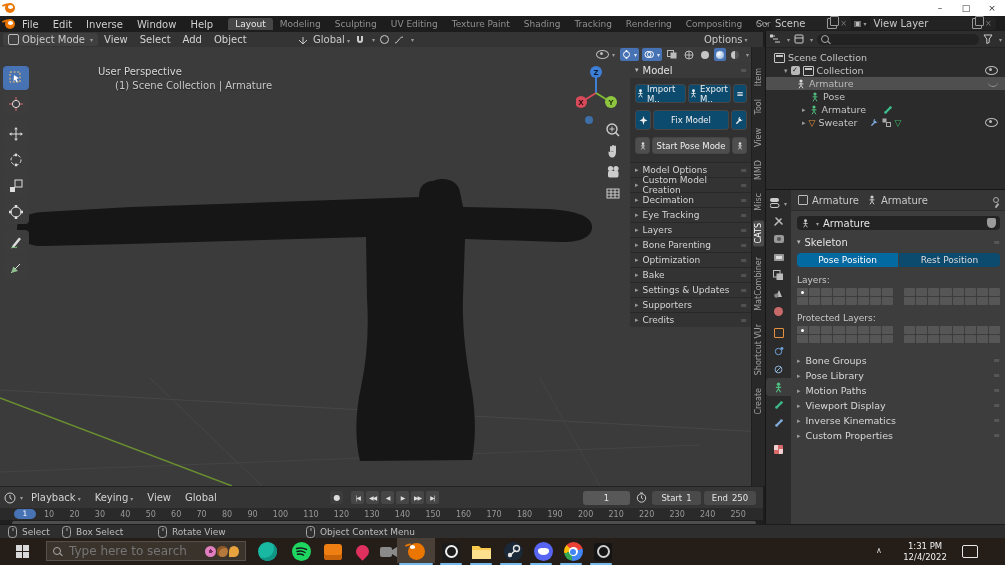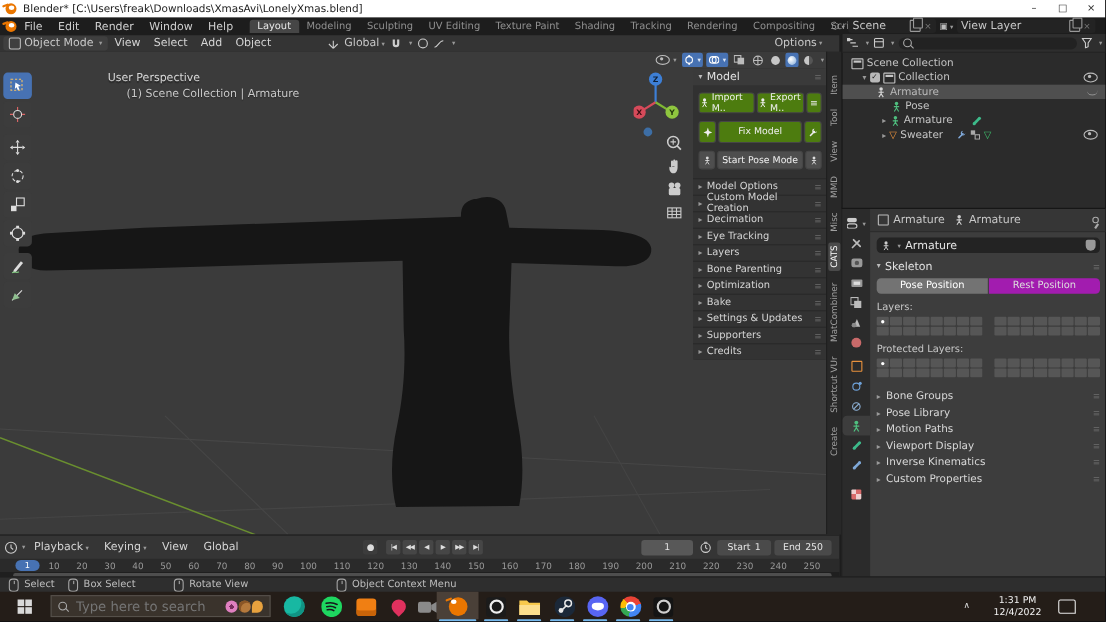--- a/index.html
+++ b/index.html
@@ -39,21 +39,21 @@
   .h2i{height:13px;display:flex;align-items:center;gap:1px;padding:0 2px;border-radius:2px;}
   .h2i.on{background:#4772b3;}
   .sph{width:9px;height:9px;border-radius:50%;}
   .eye{width:11px;height:7px;border:1px solid #bbb;border-radius:50%;position:relative;flex:none;}
   .eye::after{content:"";position:absolute;width:3px;height:3px;border-radius:50%;background:#bbb;left:3px;top:1px;}
   .eyeclosed{width:10px;height:5px;border-bottom:1.5px solid #999;border-radius:0 0 8px 8px;}
   
   #sidebar{left:630px;top:62px;width:122px;background:rgba(40,40,40,.96);border-radius:3px;}
   .pnlhdr{height:16px;display:flex;align-items:center;background:#3a3a3a;padding:0 5px;gap:4px;color:#e2e2e2;}
   .pnlrow{height:14px;display:flex;align-items:center;background:#333333;padding:0 5px;gap:4px;color:#d5d5d5;margin-top:1px;font-size:9px;}
-  .cbtn{background:#4d7c0f;border:1px solid #464646;border-radius:3px;color:#efefef;display:flex;align-items:center;justify-content:center;gap:2px;font-size:8.5px;height:17px;}
+  .cbtn{background:#0c4a6e;border:1px solid #464646;border-radius:3px;color:#efefef;display:flex;align-items:center;justify-content:center;gap:2px;font-size:8.5px;height:17px;}
   .sf{flex:none;}
   
   #vtabs{left:751px;top:47px;width:14px;height:439px;background:#282828;display:flex;flex-direction:column;align-items:center;padding-top:18px;gap:7px;box-sizing:border-box;border-left:1px solid #1f1f1f;}
   .vtab{writing-mode:vertical-rl;transform:rotate(180deg);font-size:8px;color:#a0a0a0;padding:3px 1px;border-radius:2px;}
   .vtab.active{background:#4a4a4a;color:#fff;}
   
   #outliner{left:765px;top:31px;width:240px;height:158px;background:#2b2b2b;border-left:1px solid #161616;}
   #outhdr{height:16px;background:#2e2e2e;display:flex;align-items:center;padding:0 4px;gap:4px;border-bottom:1px solid #242424;}
   .srch{flex:1;height:11px;background:#222;border-radius:6px;display:flex;align-items:center;padding:0 4px;gap:3px;}
   .mag{width:6px;height:6px;border:1.2px solid #aaa;border-radius:50%;position:relative;flex:none;}
@@ -97,33 +97,32 @@
   .winlogo div{background:#d9d9d9;}
   svg{display:block;}
 </style>
 </head>
 <body>
 
 <div id="app">
 
   <div class="abs flex" id="titlebar">
     <div class="blogo" style="margin:0 6px 0 5px;"></div>
-    <span style="font-size:9.5px;">Blender* [C:\Users\freak\Downloads\XmasAvi\LonelyXmas.blend]</span>
     <div style="margin-left:auto;display:flex;">
       <div class="winbtn">–</div>
       <div class="winbtn">□</div>
       <div class="winbtn">×</div>
     </div>
   </div>
 
   <div class="abs flex" id="topbar">
     <div class="blogo" style="margin-left:5px;"></div>
     <span class="menu">File</span>
     <span class="menu">Edit</span>
-    <span class="menu">Render</span>
+    <span class="menu">Inverse</span>
     <span class="menu">Window</span>
     <span class="menu">Help</span>
     <div class="flex" style="margin-left:8px;">
       <span class="wtab active">Layout</span>
       <span class="wtab">Modeling</span>
       <span class="wtab">Sculpting</span>
       <span class="wtab">UV Editing</span>
       <span class="wtab">Texture Paint</span>
       <span class="wtab">Shading</span>
       <span class="wtab">Tracking</span>
@@ -637,22 +636,22 @@
         <span class="dd">▾</span>
         <span style="flex:1;color:#e5e5e5;">Armature</span>
         <div class="shield"></div>
       </div>
       <div class="flex" style="height:16px;margin-top:4px;gap:4px;">
         <span style="font-size:7px;color:#bbb;">▾</span>
         <span style="color:#e2e2e2;flex:1;">Skeleton</span>
         <span class="grip">≡</span>
       </div>
       <div class="flex" style="gap:1px;margin-top:3px;">
-        <div class="seg" style="background:#737373;color:#fff;border-radius:4px 0 0 4px;">Pose Position</div>
-        <div class="seg" style="background:#a21caf;color:#ddd;border-radius:0 4px 4px 0;">Rest Position</div>
+        <div class="seg" style="background:#0369a1;color:#fff;border-radius:4px 0 0 4px;">Pose Position</div>
+        <div class="seg" style="background:#0c4a6e;color:#ddd;border-radius:0 4px 4px 0;">Rest Position</div>
       </div>
       <div style="margin-top:8px;font-size:9px;color:#c8c8c8;">Layers:</div>
       <div class="flex" style="gap:11px;margin-top:3px;">
         <div class="lgrid">
             <div class="lcell on"></div>
             <div style="display:contents"><div class="lcell"></div><div class="lcell"></div><div class="lcell"></div><div class="lcell"></div><div class="lcell"></div><div class="lcell"></div><div class="lcell"></div><div class="lcell"></div><div class="lcell"></div><div class="lcell"></div><div class="lcell"></div><div class="lcell"></div><div class="lcell"></div><div class="lcell"></div><div class="lcell"></div></div>
           </div>
         <div class="lgrid">
             <div style="display:contents"><div class="lcell"></div><div class="lcell"></div><div class="lcell"></div><div class="lcell"></div><div class="lcell"></div><div class="lcell"></div><div class="lcell"></div><div class="lcell"></div><div class="lcell"></div><div class="lcell"></div><div class="lcell"></div><div class="lcell"></div><div class="lcell"></div><div class="lcell"></div><div class="lcell"></div><div class="lcell"></div></div>
           </div>

